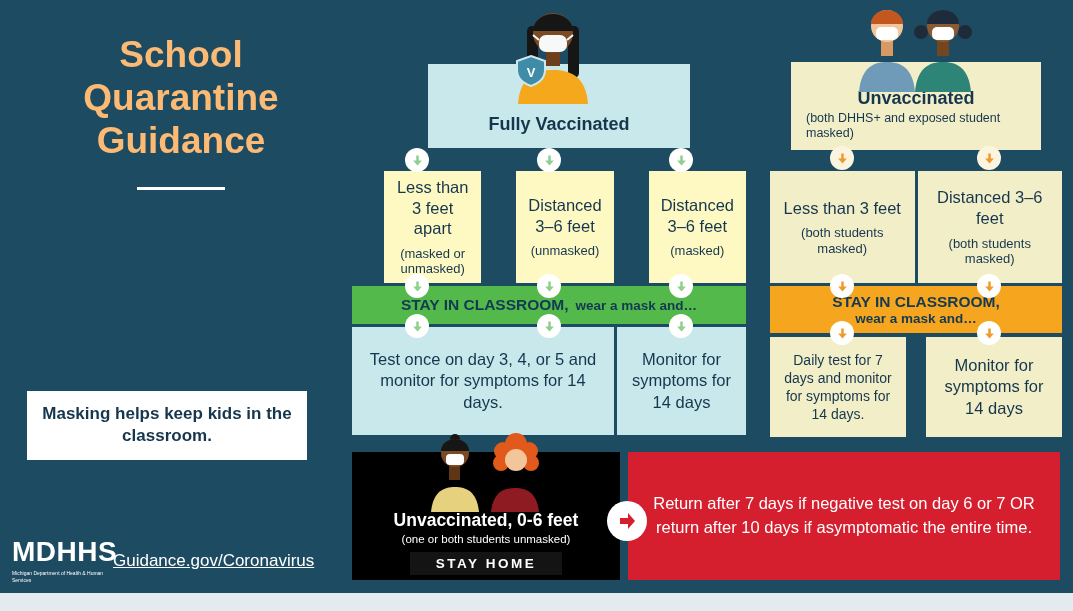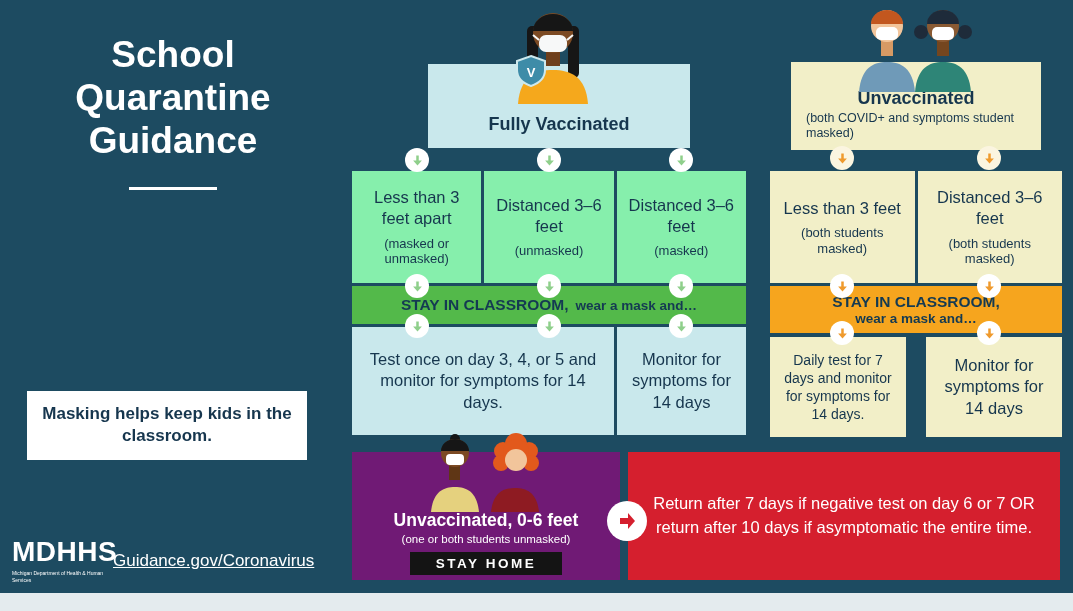--- a/index.html
+++ b/index.html
@@ -1,20 +1,20 @@
 <!DOCTYPE html>
 <html><head>
 <meta charset="utf-8">
 <style>
   * { box-sizing: border-box; margin: 0; padding: 0; }
   body { font-family: "Liberation Sans", sans-serif; background:#cfd8dd; }
   .canvas { position:relative; width:1073px; height:611px; background:#1D4B61; overflow:hidden; }
 
   
-  .left-panel { position:absolute; left:22px; top:34px; width:302px; text-align:center; color:#ffffff; }
+  .left-panel { position:absolute; left:30px; top:34px; width:302px; text-align:center; color:#fdba74; }
   .title { font-size:37px; font-weight:700; line-height:1.16; }
   .divider { width:88px; height:3px; background:#fff; margin:24px auto 22px; }
   .intro { font-size:22px; line-height:1.42; }
   .intro b { font-weight:700; }
   .note { position:absolute; left:27px; top:391px; width:280px; background:#fff; color:#16364E;
           font-weight:700; font-size:17px; line-height:1.32; text-align:center; padding:12px 10px; }
   .logo { position:absolute; left:12px; top:536px; color:#fff; width:100px; }
   .logo-row { font-weight:700; font-size:28px; letter-spacing:0.5px; }
   .logo-m { color:#ffffff; }
   .logo-tagline { font-size:5px; margin-top:2px; line-height:1.3; }
@@ -33,21 +33,21 @@
   .arrow.white { background:#ffffff; }
   .arrow.cream { background:#FBF5E0; }
   .arrow svg { width:15px; height:15px; display:block; }
   .person { position:absolute; z-index:6; }
 
   
   .vax-header { left:428px; top:64px; width:262px; height:84px; background:#C9E8EC;
                 padding-bottom:13px; font-size:18px; font-weight:700; }
   .vax-grid { position:absolute; left:352px; top:171px; width:394px; display:grid;
               grid-template-columns:1fr 1fr 1fr; gap:3px; }
-  .vax-grid .cell { background:#86efac; height:112px; }
+  .vax-grid .cell { background:#fef9c3; height:112px;margin-left:32px; }
   .green-banner { position:absolute; left:352px; top:286px; width:394px; height:38px; background:#53B94A;
                   display:flex; align-items:center; justify-content:center; color:#143A52; }
   .banner-strong { font-size:15.5px; font-weight:700; }
   .banner-rest { font-size:13.5px; font-weight:700; margin-left:7px; }
   .out-a { position:absolute; left:352px; top:327px; width:262px; height:108px; background:#C9E8EC; }
   .out-b { position:absolute; left:617px; top:327px; width:129px; height:108px; background:#C9E8EC; }
   .out-a, .out-b { color:#16364E; display:flex; align-items:center; justify-content:center;
                    text-align:center; font-size:16.5px; line-height:1.3; padding:6px 14px; }
   .out-b { padding:6px 8px; }
 
@@ -62,21 +62,21 @@
                    display:flex; flex-direction:column; align-items:center; justify-content:center; color:#143A52; }
   .orange-banner .line1 { font-size:15.5px; font-weight:700; }
   .orange-banner .line2 { font-size:13.5px; font-weight:700; }
   .unvax-out { position:absolute; left:770px; top:337px; width:292px; display:grid;
                grid-template-columns:1fr 1fr; gap:20px; }
   .unvax-out .cell { background:#F2EFC8; height:100px; }
   .unvax-out .small-text { font-size:14px; line-height:1.3; }
   .unvax-out .big-text { font-size:16.5px; line-height:1.3; }
 
   
-  .stay-box { position:absolute; left:352px; top:452px; width:268px; height:128px; background:#701a75;
+  .stay-box { position:absolute; left:352px; top:452px; width:268px; height:128px; background:#000000;
               color:#fff; text-align:center; padding-top:58px; }
   .stay-title { font-size:17.5px; font-weight:700; }
   .stay-sub { font-size:11.5px; margin-top:2px; }
   .stay-badge { width:152px; height:23px; background:#141414; color:#fff; font-size:13.5px; font-weight:700;
                 letter-spacing:2.5px; line-height:23px; margin:7px auto 16px; }
   .round-arrow { position:absolute; left:607px; top:501px; width:40px; height:40px; border-radius:50%;
                  background:#fff; display:flex; align-items:center; justify-content:center; z-index:7; }
   .round-arrow svg { width:24px; height:24px; display:block; }
   .return-box { position:absolute; left:628px; top:452px; width:432px; height:128px; background:#D51F2E;
                 color:#fff; display:flex; align-items:center; justify-content:center; text-align:center;
@@ -213,21 +213,21 @@
       <path d="M80 90 C82 66 94 60 108 60 C122 60 134 66 136 90 Z" fill="#2E8577"></path>
       <rect x="102" y="38" width="12" height="16" fill="#74461F"></rect>
       <circle cx="108" cy="24" r="16" fill="#8A5A33"></circle>
       <path d="M92 22 A16 14 0 0 1 124 22 Z" fill="#1E2B3A"></path>
       <rect x="97" y="25" width="22" height="13" rx="5" fill="#ffffff"></rect>
     </svg>
   </div>
 
   <div class="hdr-box unvax-header">
     <div class="unvax-title">Unvaccinated</div>
-    <div class="unvax-sub">(both COVID+ and symptoms student masked)</div>
+    <div class="unvax-sub">(both DHHS+ and exposed student masked)</div>
   </div>
 
   <div class="arrow cream" style="left:830px; top:146px;">
     <svg viewBox="0 0 24 24">
         <path d="M10 4h4v8h5l-7 8-7-8h5z" fill="#EF9A2D"></path>
       </svg>
     </div>
   <div class="arrow cream" style="left:977px; top:146px;">
     <svg viewBox="0 0 24 24">
         <path d="M10 4h4v8h5l-7 8-7-8h5z" fill="#EF9A2D"></path>

